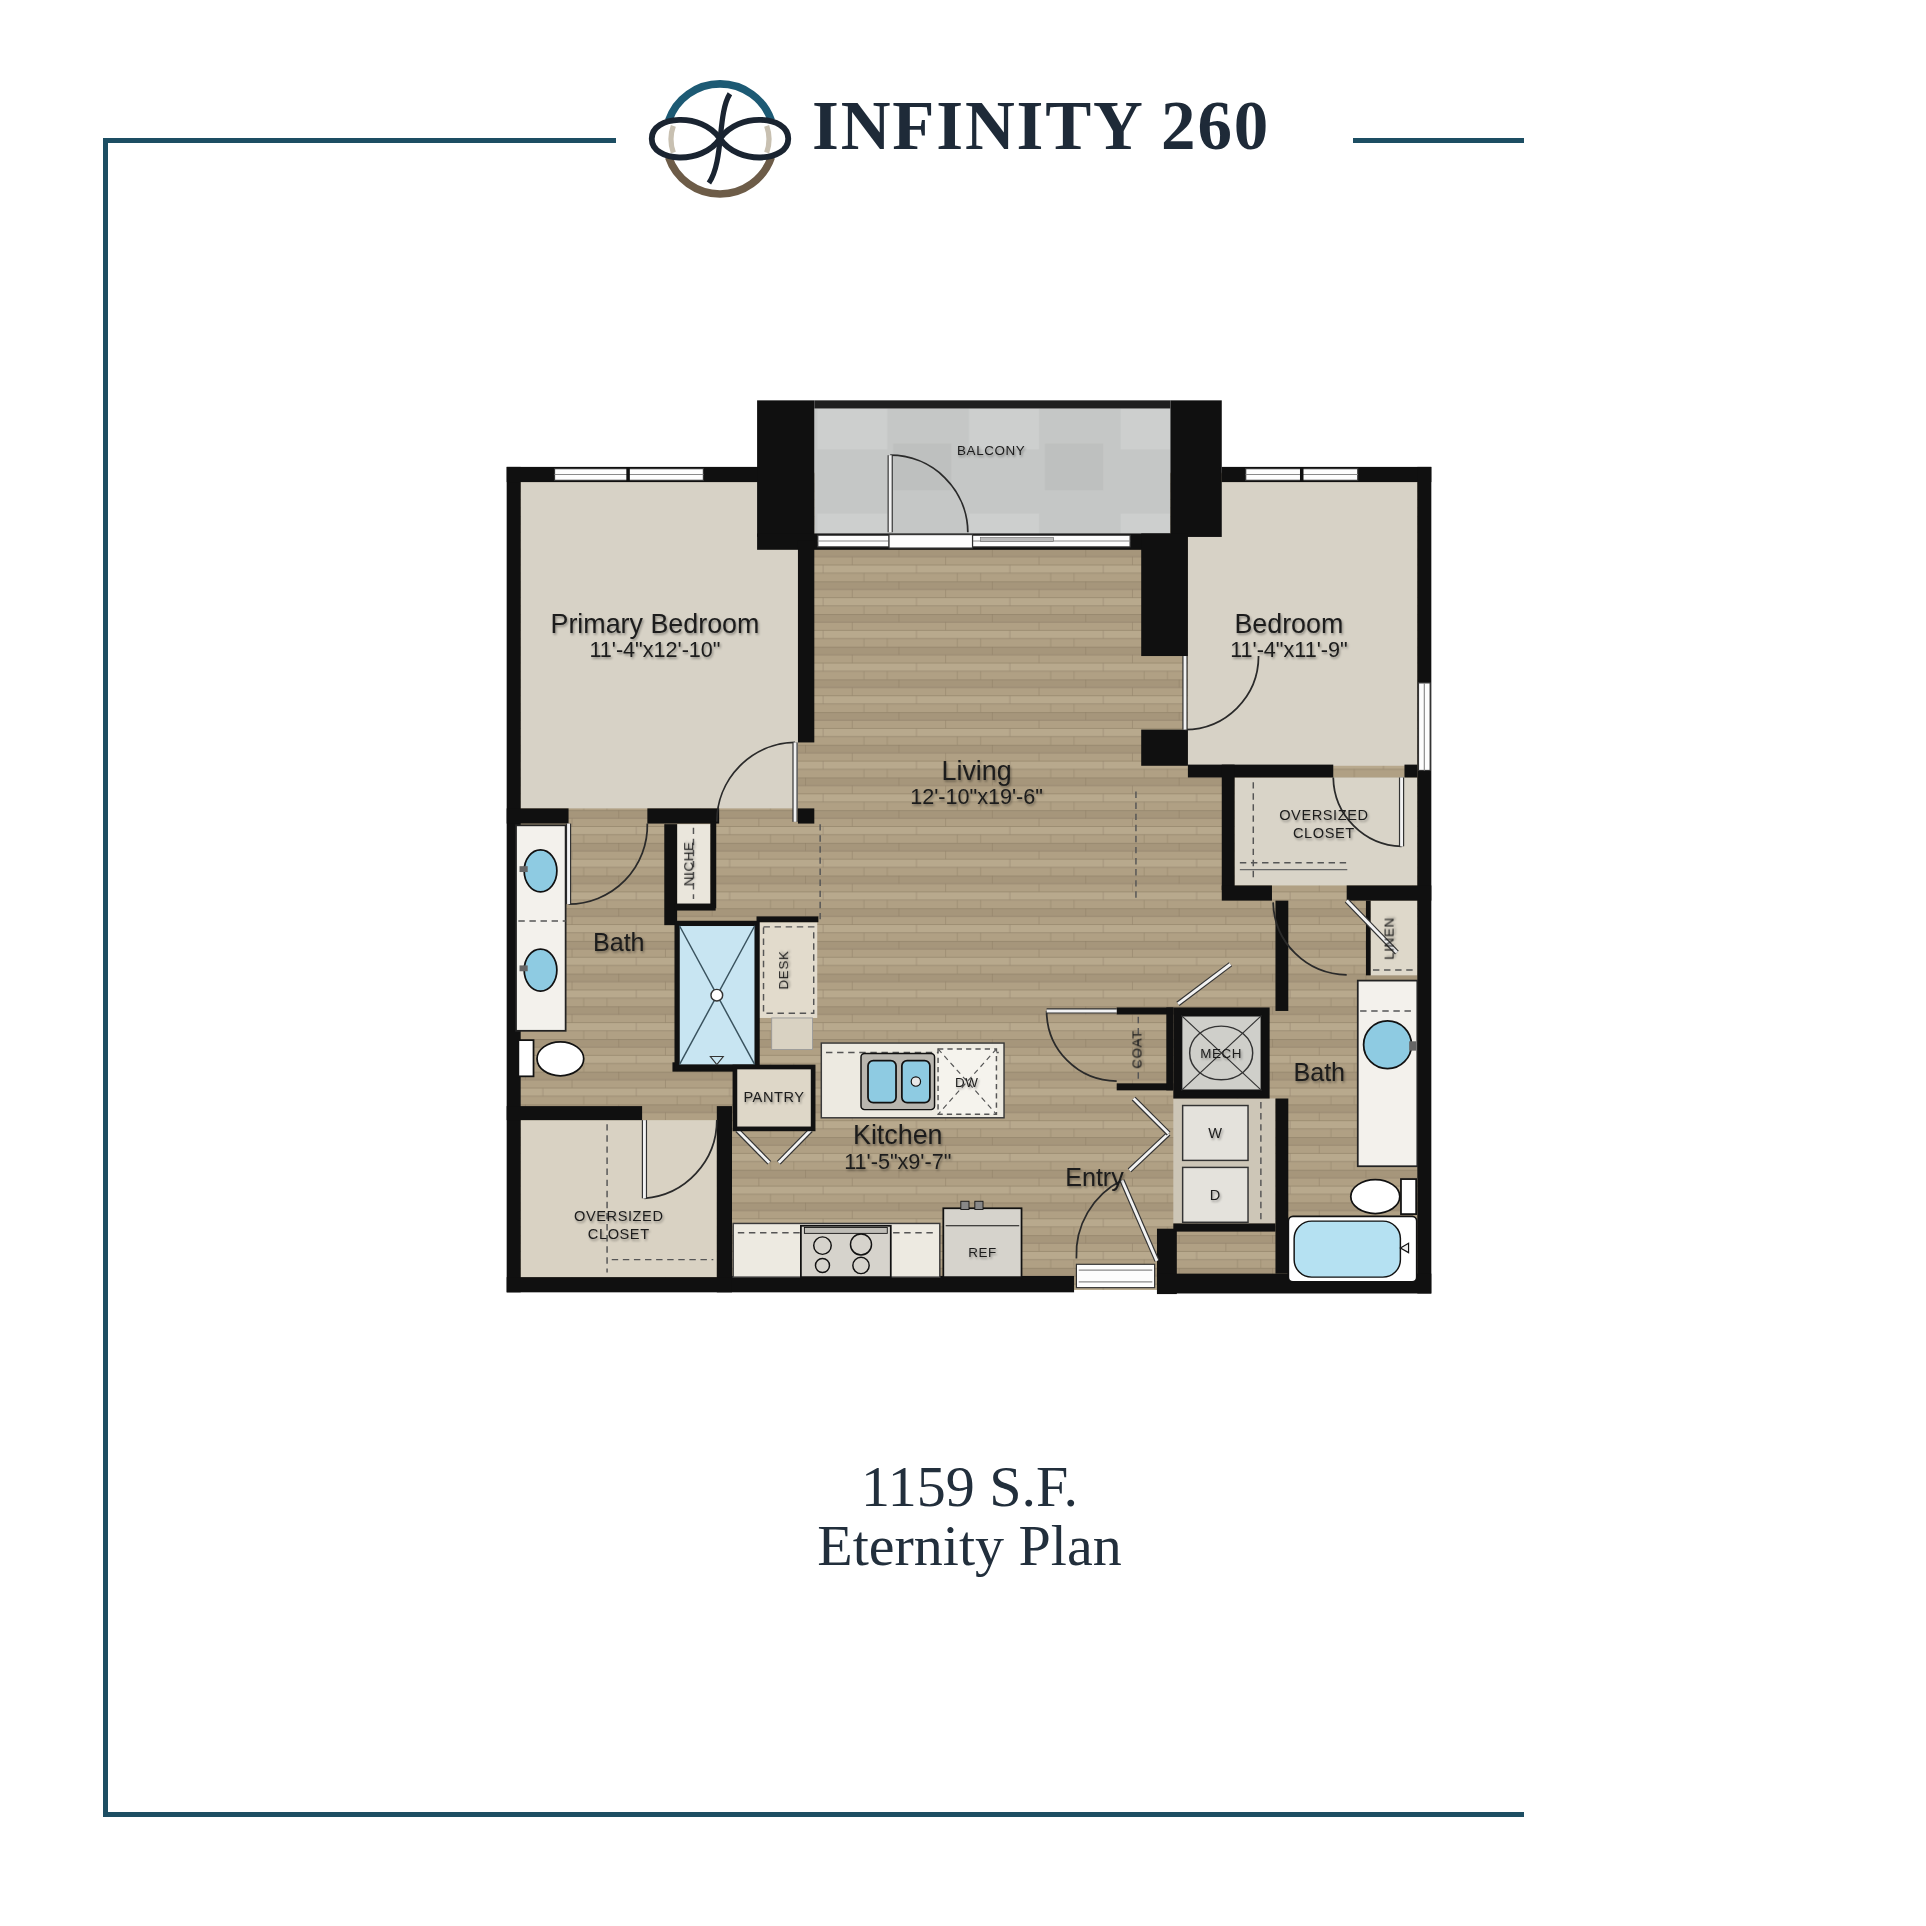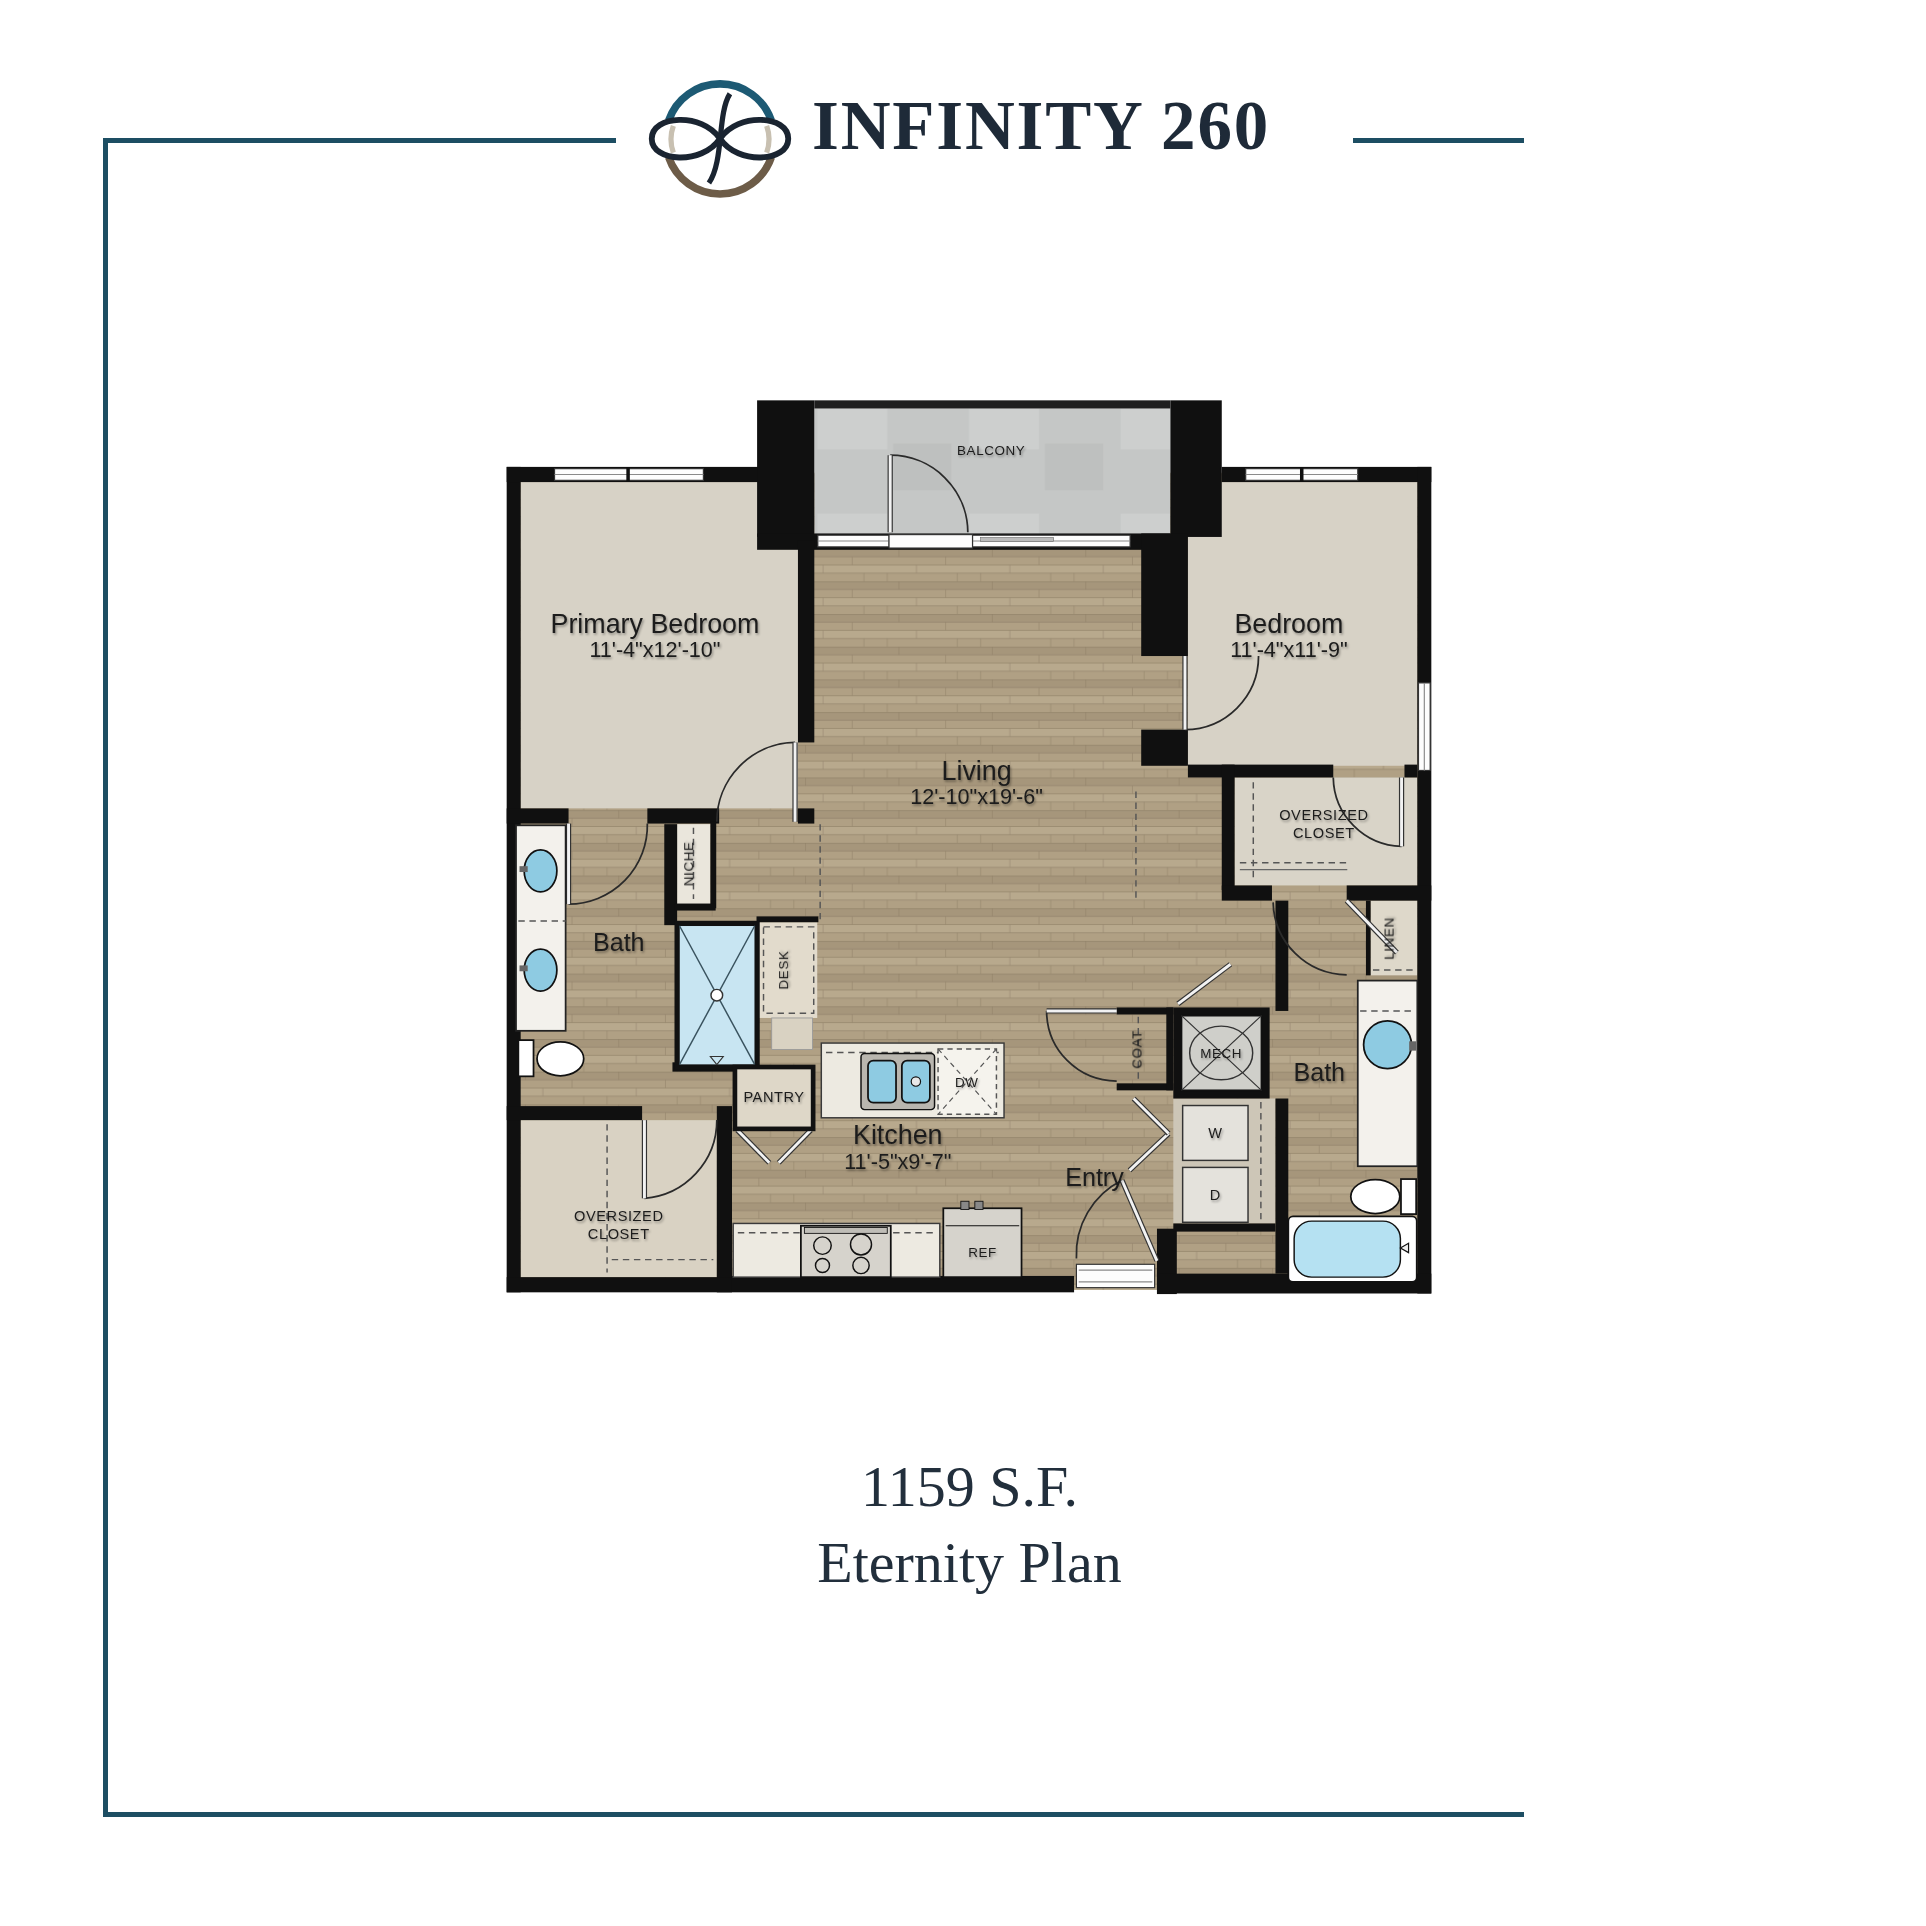--- a/index.html
+++ b/index.html
@@ -9,21 +9,21 @@
   .frame{position:absolute;left:103px;top:138px;width:1721px;height:1679px;
          border:5.3px solid #1d4e63;box-sizing:border-box;}
   .rule-mask{position:absolute;left:616px;top:132px;width:737px;height:17.5px;background:#fff;}
   .logo{position:absolute;left:641px;top:50px;width:158px;height:175px;}
   .title{position:absolute;left:812px;top:92px;font-family:"Liberation Serif","DejaVu Serif",serif;
          font-size:69px;font-weight:700;letter-spacing:1.8px;color:#1e2a38;white-space:nowrap;line-height:1;}
   .plan{position:absolute;left:502px;top:385px;width:934px;height:911px;}
   .footer{position:absolute;left:590px;top:1458px;width:759px;text-align:center;
           font-family:"Liberation Serif","DejaVu Serif",serif;font-weight:400;color:#222f3c;}
   .footer .area{font-size:58px;line-height:1;}
-  .footer .name{font-size:58px;line-height:1;margin-top:18px;}
+  .footer .name{font-size:58px;line-height:1;margin-top:1px;}
   .code{position:absolute;left:1593px;top:1751px;width:233px;text-align:center;
         font-family:"Liberation Serif","DejaVu Serif",serif;font-weight:700;font-size:55px;color:#222f3c;line-height:1;}
 
   
   .wall{fill:#101010;}
   .win{fill:#fdfdfd;stroke:#333;stroke-width:2;}
   .winline{stroke:#8a8a8a;stroke-width:2;}
   .door{fill:none;stroke:#2a2a2a;stroke-width:3;}
   .leafO{stroke:#333;stroke-width:9;fill:none;stroke-linecap:butt;}
   .leafI{stroke:#f2f2f2;stroke-width:5;fill:none;stroke-linecap:butt;}

